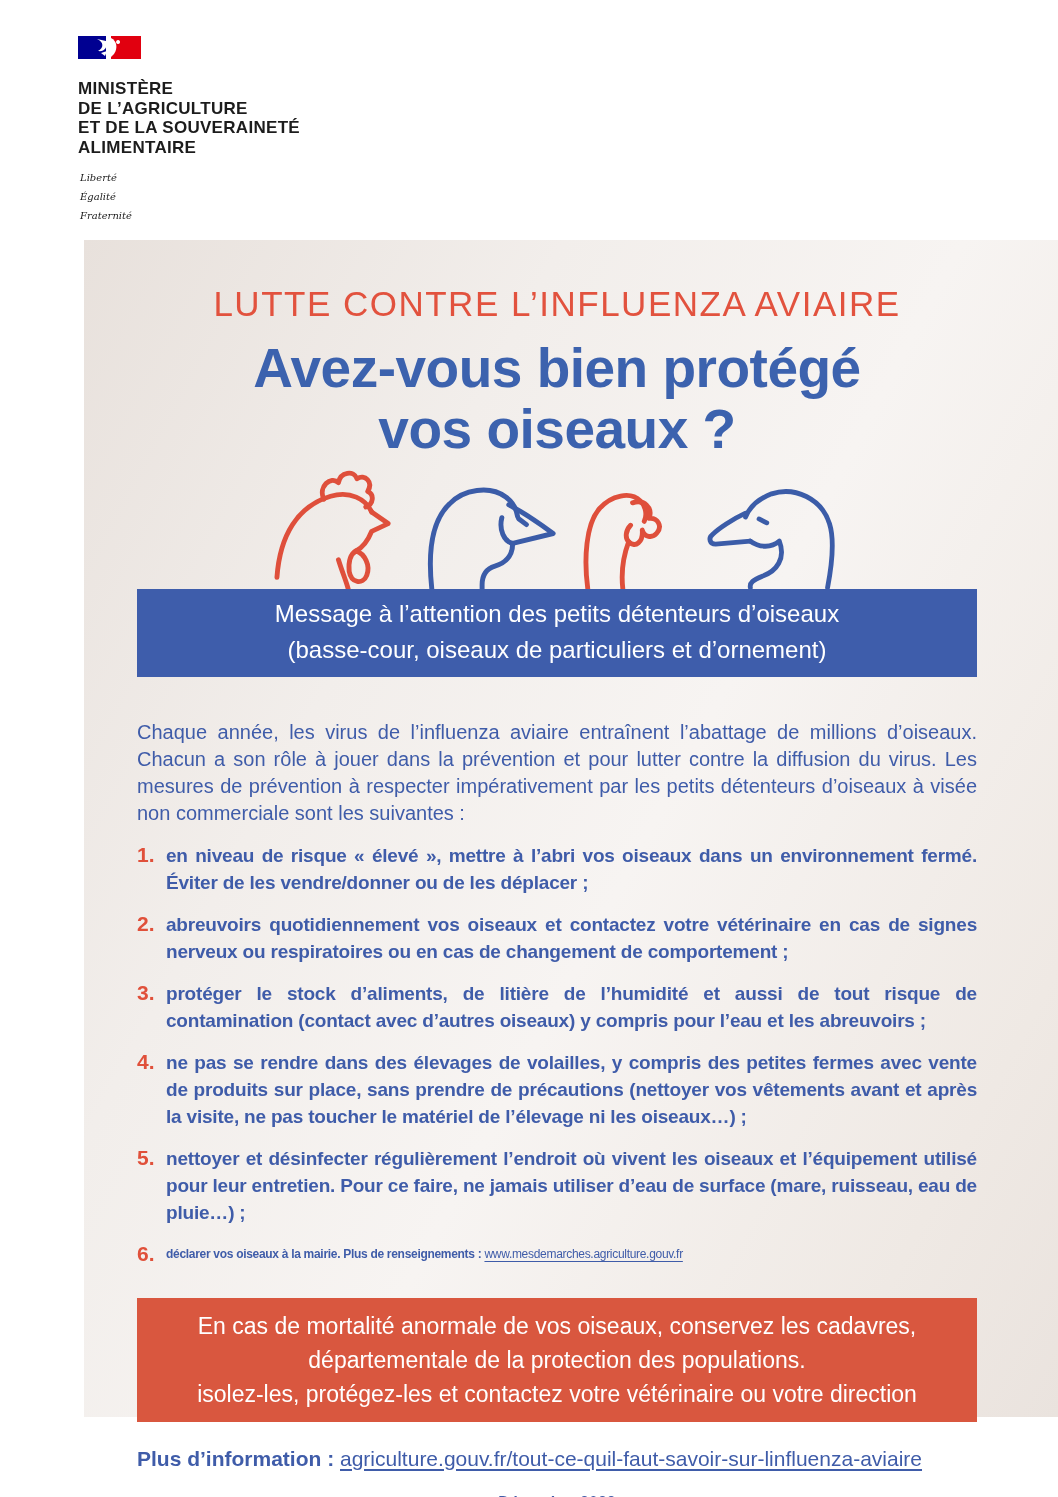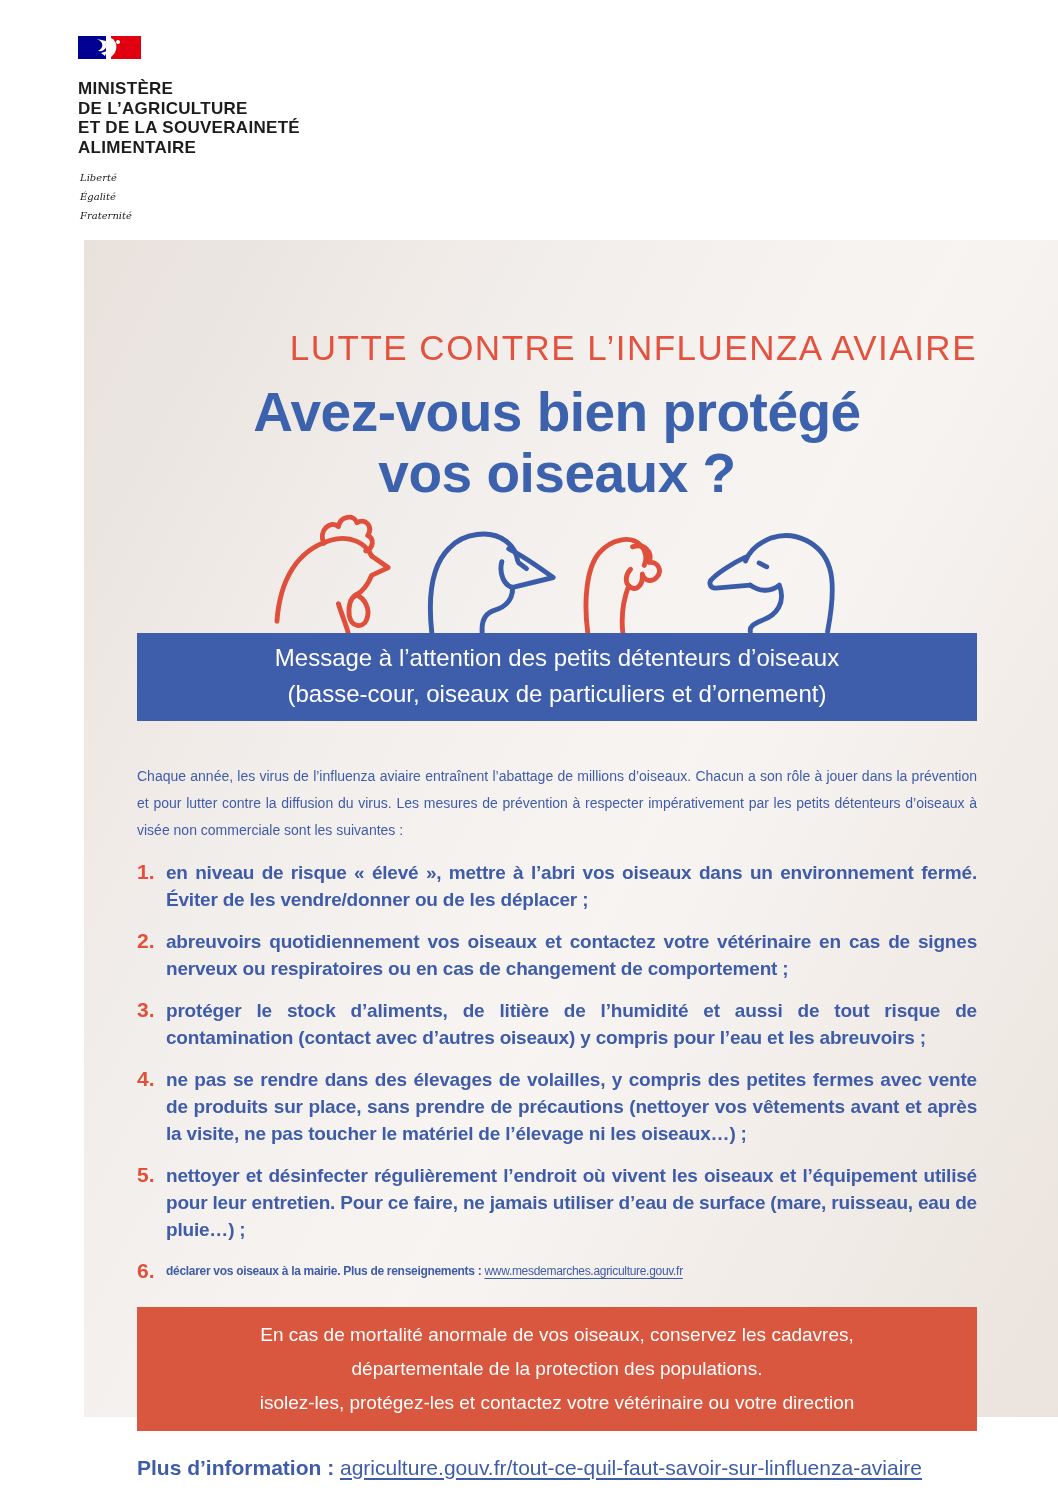--- a/index.html
+++ b/index.html
@@ -12,37 +12,37 @@
   .ministry-name { margin-top:8px; color:#1c1c1c; font-weight:700;
                    font-size:17px; line-height:19.5px; letter-spacing:.3px; }
   .motto { margin-top:11px; font-family:"DejaVu Serif", serif; font-style:italic;
            color:#1c1c1c; font-size:10px; line-height:19px; padding-left:2px; }
 
   
   .panel { position:absolute; left:84px; top:240px; right:0; height:1177px;
            background:linear-gradient(118deg,#e8e1dc 0%,#f2eeeb 30%,#f7f4f2 55%,#efe9e4 85%,#eae3de 100%); }
   .content { margin-left:53px; margin-right:81px; padding-top:44px; }
 
-  .kicker { text-align:right; color:#e2523e; font-size:35px; font-weight:400;
-            letter-spacing:1.5px;margin-top:44px; }
+  .kicker { text-align:center; color:#e2523e; font-size:35px; font-weight:400;
+            letter-spacing:1.5px; }
   .title  { text-align:center; color:#3c62ae; font-size:55px; font-weight:800;
             line-height:1.1; margin-top:14px; letter-spacing:-.5px; }
 
   .birds { display:flex; justify-content:center; align-items:flex-end;
            gap:14px; margin-top:6px; height:124px; }
   .birds svg { display:block; }
 
   .banner { text-align:center; color:#ffffff; font-weight:400; }
   .banner-blue { background:#3e5dab; font-size:24px; line-height:36px;
                  padding:7px 10px 9px; }
-  .banner-red  { background:#d9573f; font-size:19px; line-height:34px;
-                 padding:11px 28px; margin-top:22px; }
+  .banner-red  { background:#d9573f; font-size:23px; line-height:34px;
+                 padding:11px 28px; margin-top:30px; }
   .banner-red .line { white-space:nowrap; }
 
-  .intro { margin-top:42px; color:#3f5ca9; font-size:14px; line-height:27px;
+  .intro { margin-top:42px; color:#3f5ca9; font-size:20px; line-height:27px;
            text-align:justify; }
 
   .list { margin-top:15px; }
   .item { display:flex; margin-bottom:15px; }
   .num  { flex:none; width:29px; color:#e0503a; font-weight:700; font-size:21px;
           line-height:26px; }
   .txt  { flex:1; color:#3f5ca9; font-weight:700; font-size:19px; line-height:27px;
           text-align:justify; letter-spacing:-.2px; }
   .item-last .txt { white-space:nowrap; font-size:12px; letter-spacing:-.3px; }
   .txt a, .more-info a { color:#3f5ca9; font-weight:400; text-decoration:underline;

